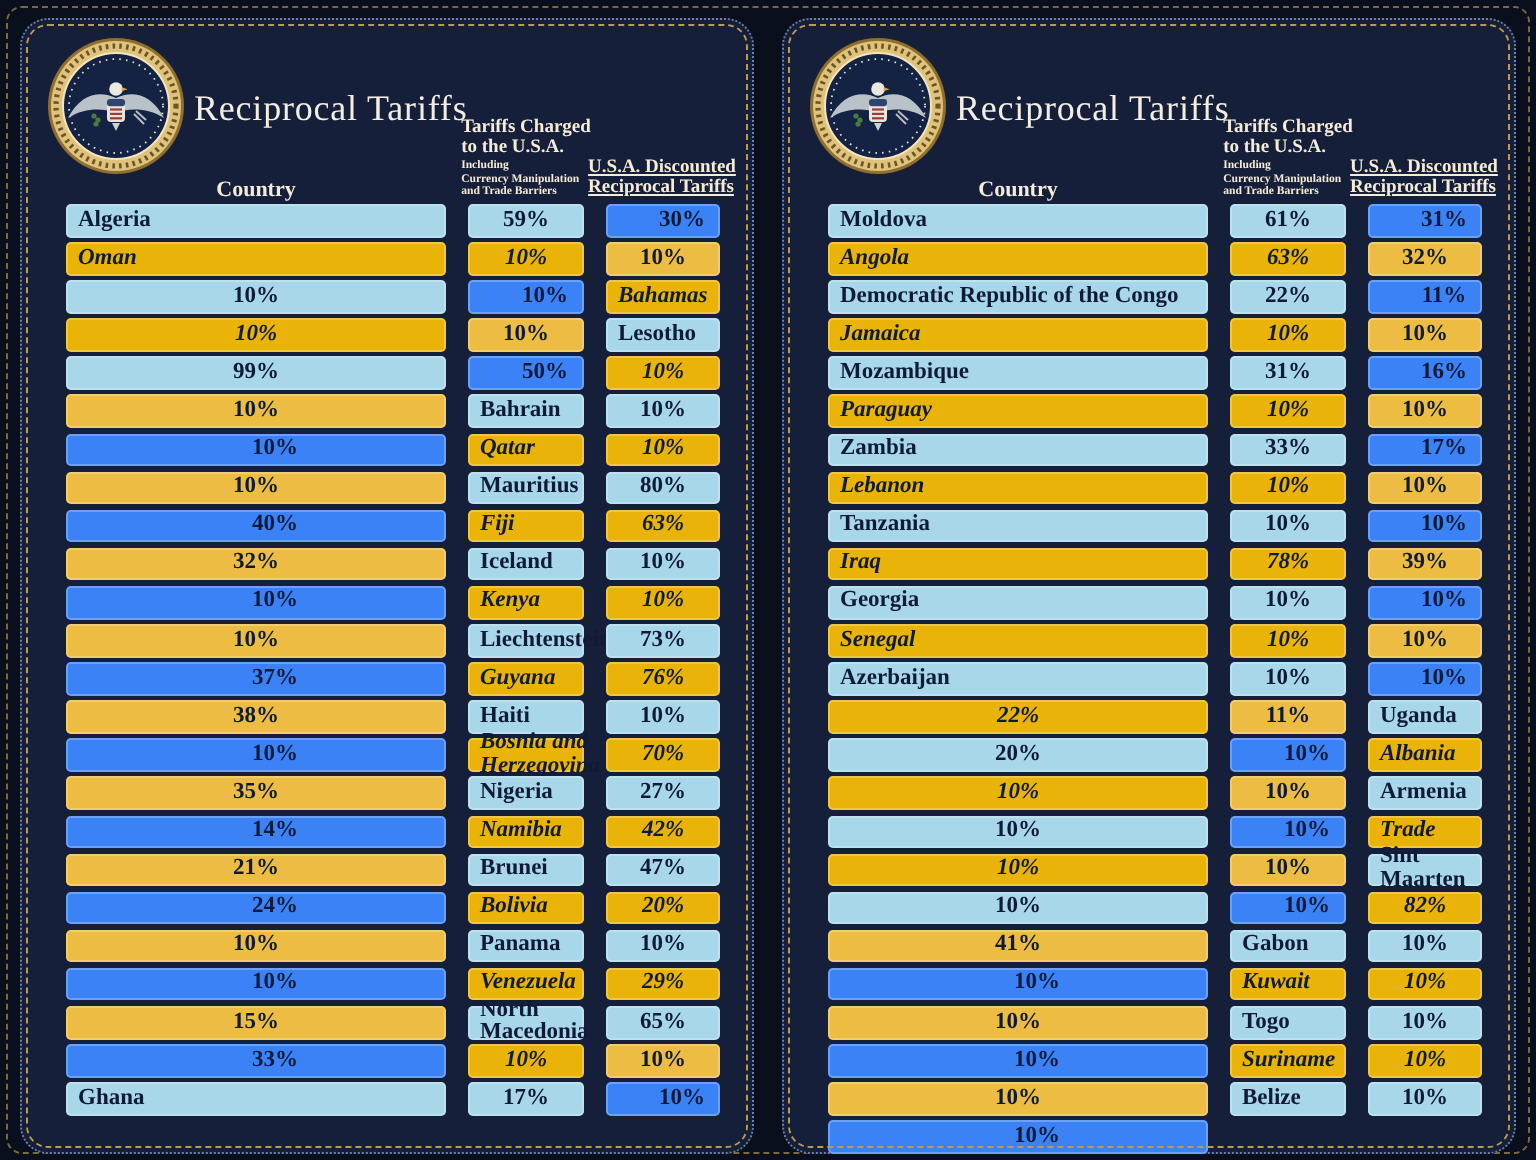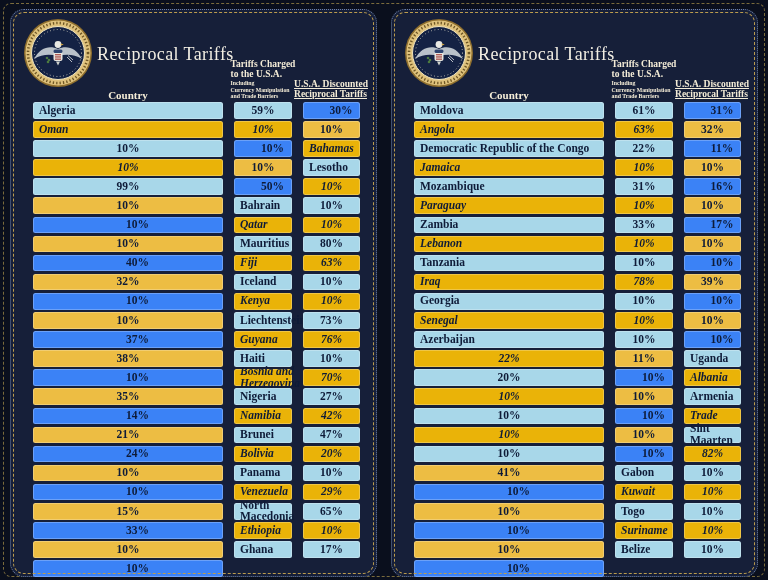--- a/index.html
+++ b/index.html
@@ -160,21 +160,20 @@
         <div class="cell value bg-gold-b">10%</div>
         <div class="cell country bg-blue">Panama</div>
         <div class="cell value bg-blue">10%</div>
         <div class="cell value bg-gold-a">10%</div>
         <div class="cell country bg-white">Venezuela</div>
         <div class="cell value bg-white">29%</div>
         <div class="cell value bg-gold-b">15%</div>
         <div class="cell country bg-blue">North Macedonia</div>
         <div class="cell value bg-blue">65%</div>
         <div class="cell value bg-gold-a">33%</div>
-        <div class="cell country bg-white">Ethiopia</div>
         <div class="cell value bg-white">10%</div>
         <div class="cell value bg-gold-b">10%</div>
         <div class="cell country bg-blue">Ghana</div>
         <div class="cell value bg-blue">17%</div>
         <div class="cell value bg-gold-a">10%</div>
       </div>
   </div>
 
   <div class="panel">
     <div class="panel-header">

